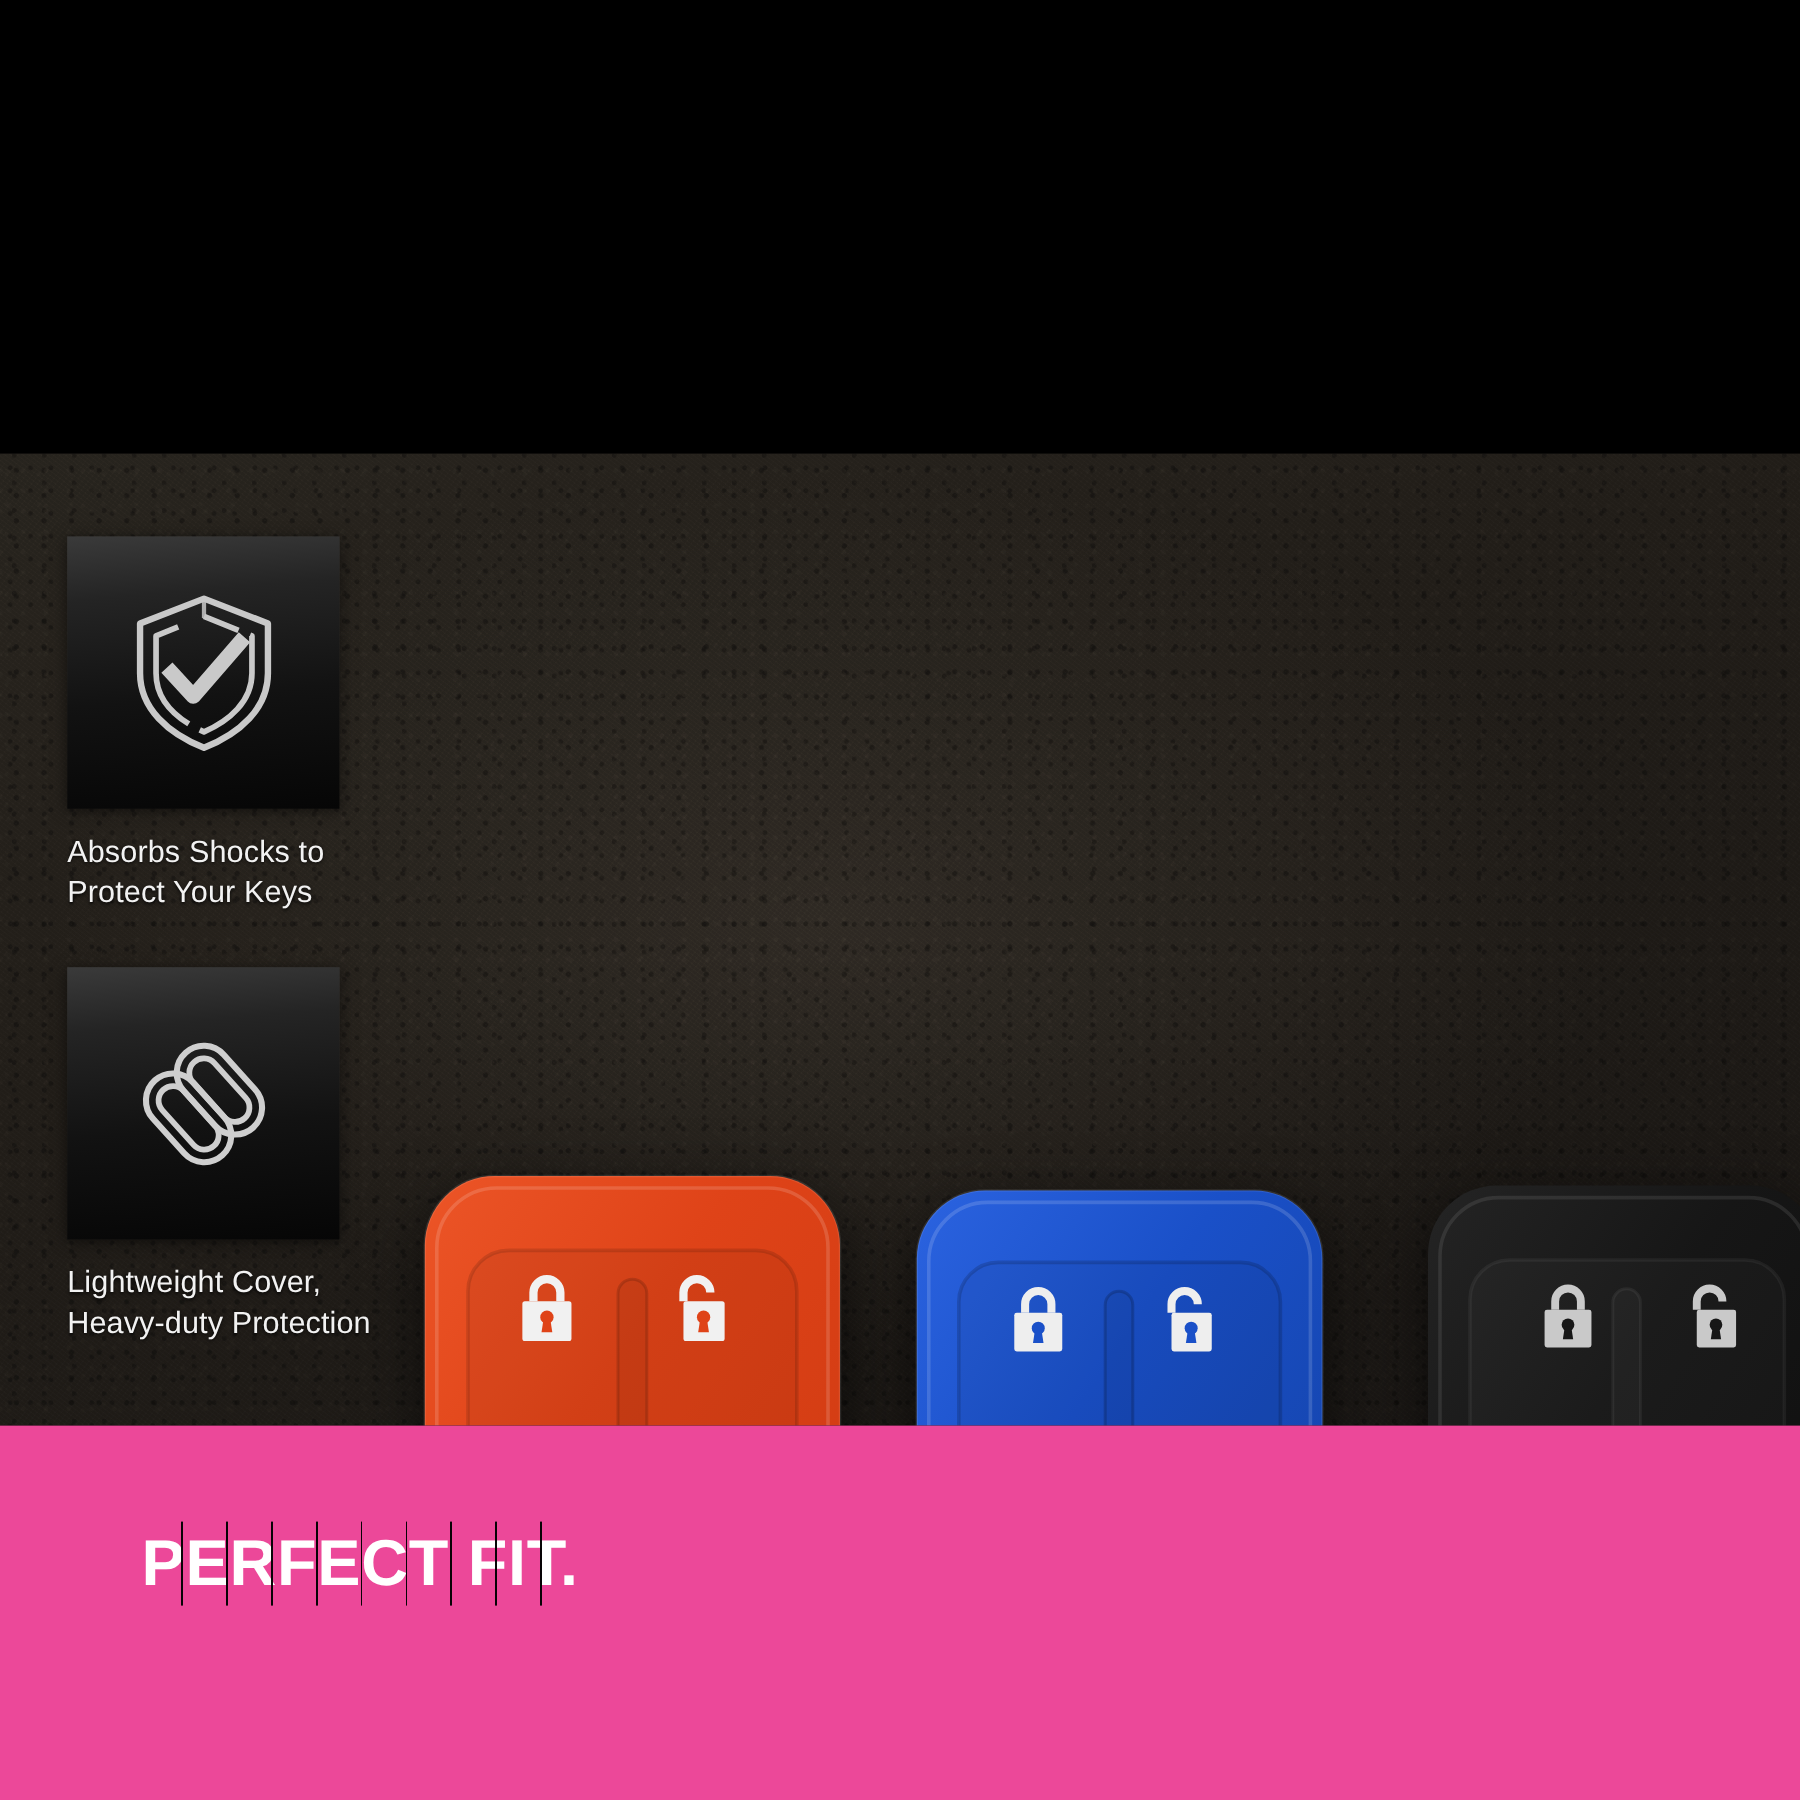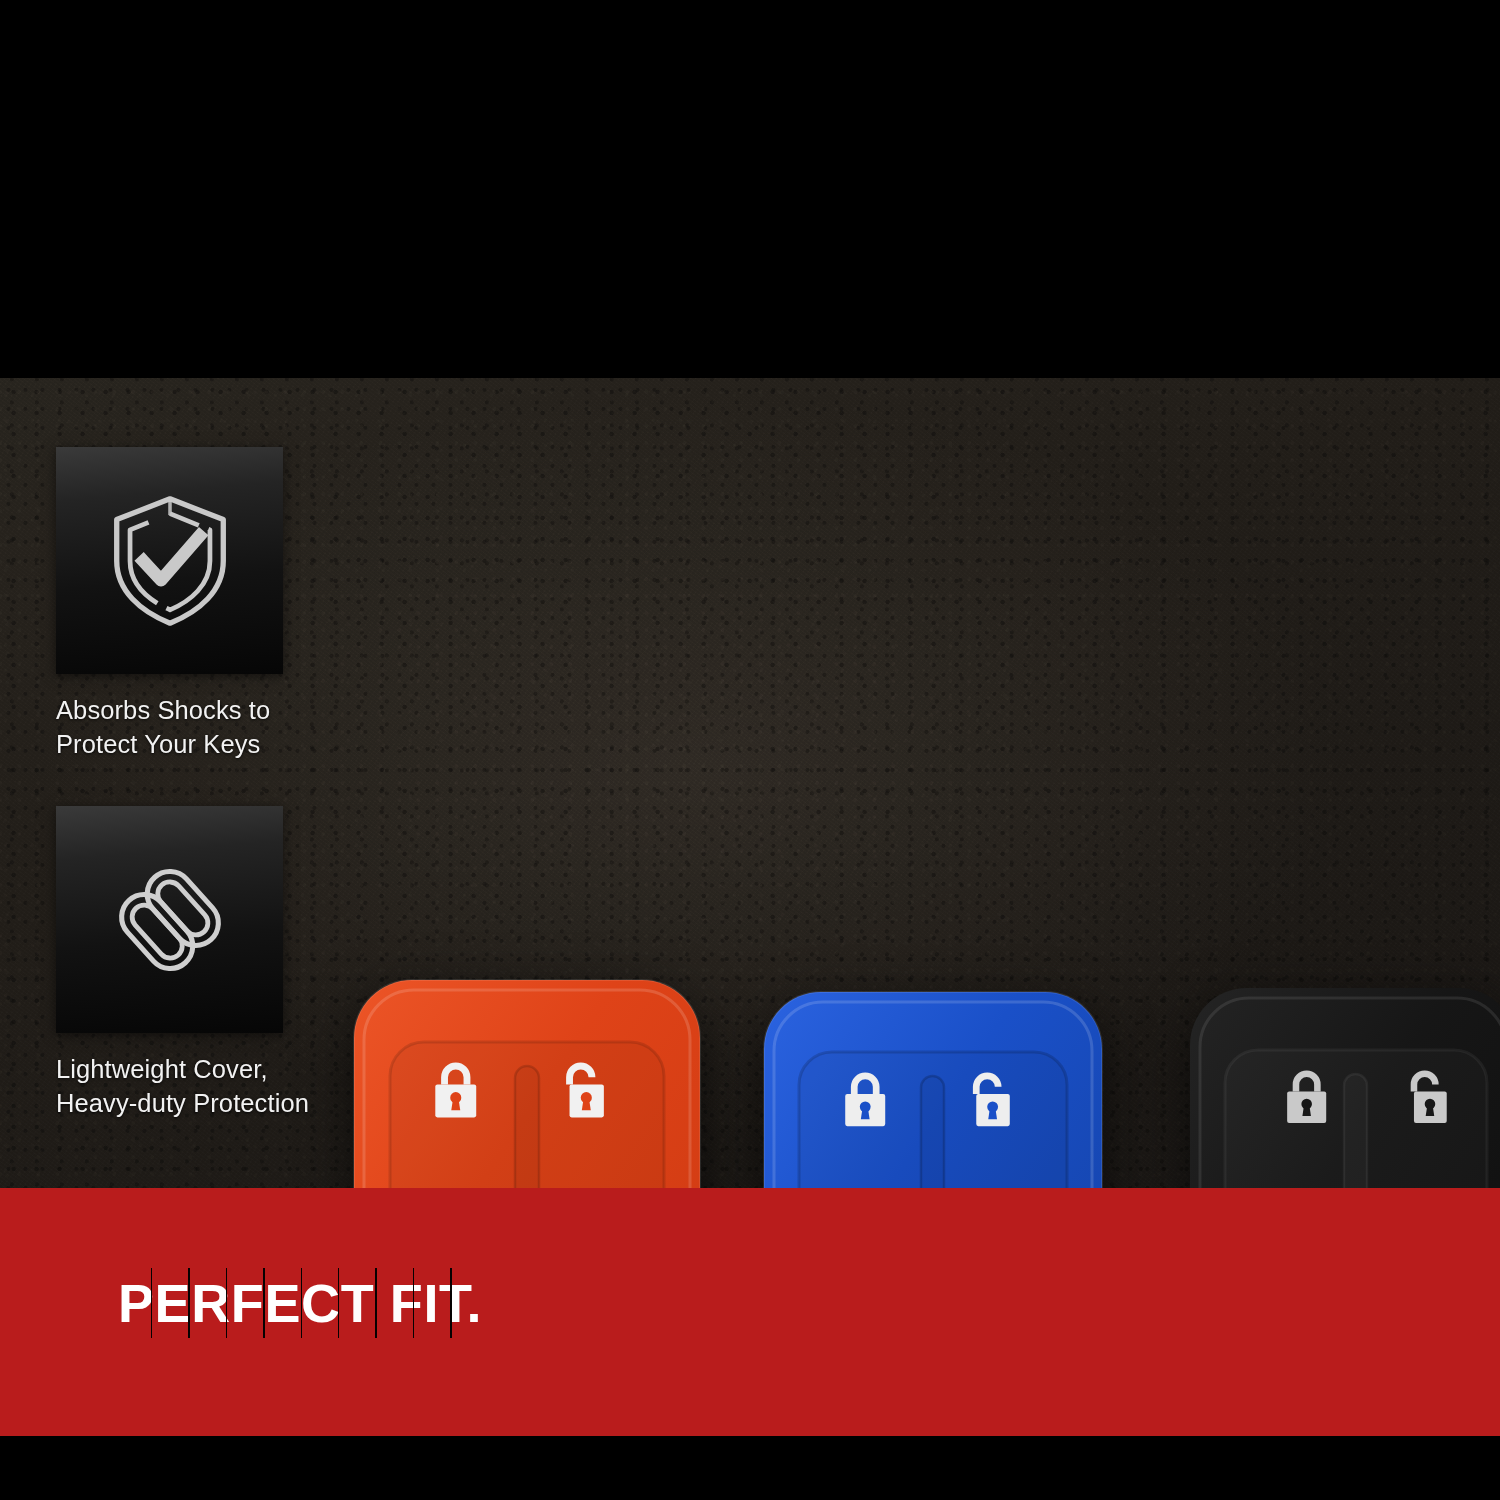--- a/index.html
+++ b/index.html
@@ -99,22 +99,22 @@
   
   .fob { position:absolute; }
   .fob.orange { left:352px; top:600px; width:350px; height:518px; }
   .fob.blue   { left:762px; top:612px; width:342px; height:505px; }
   .fob.black  { left:1188px; top:608px; width:330px; height:510px; }
   .fob svg { width:100%; height:100%; overflow:visible; display:block;
              filter:drop-shadow(0 14px 26px rgba(0,0,0,0.62)); }
 
   
   .banner {
-    position:absolute; left:0; top:1188px; width:1500px; height:248px;
-    background:#b91c1c;
+    position:absolute; left:0; top:1188px; width:1500px; height:312px;
+    background:#ec4899;
   }
   .tagline {
     position:absolute; left:118px; top:80px;
     font-size:54px; line-height:1.30; font-weight:700;
     letter-spacing:0.6px; color:#ffffff;
   }
   .tagline .tl-line { display:block; position:relative; }
   .tagline .tl-line::after {
     content:""; position:absolute; left:-3px; top:0; right:0; bottom:0;
     background:

